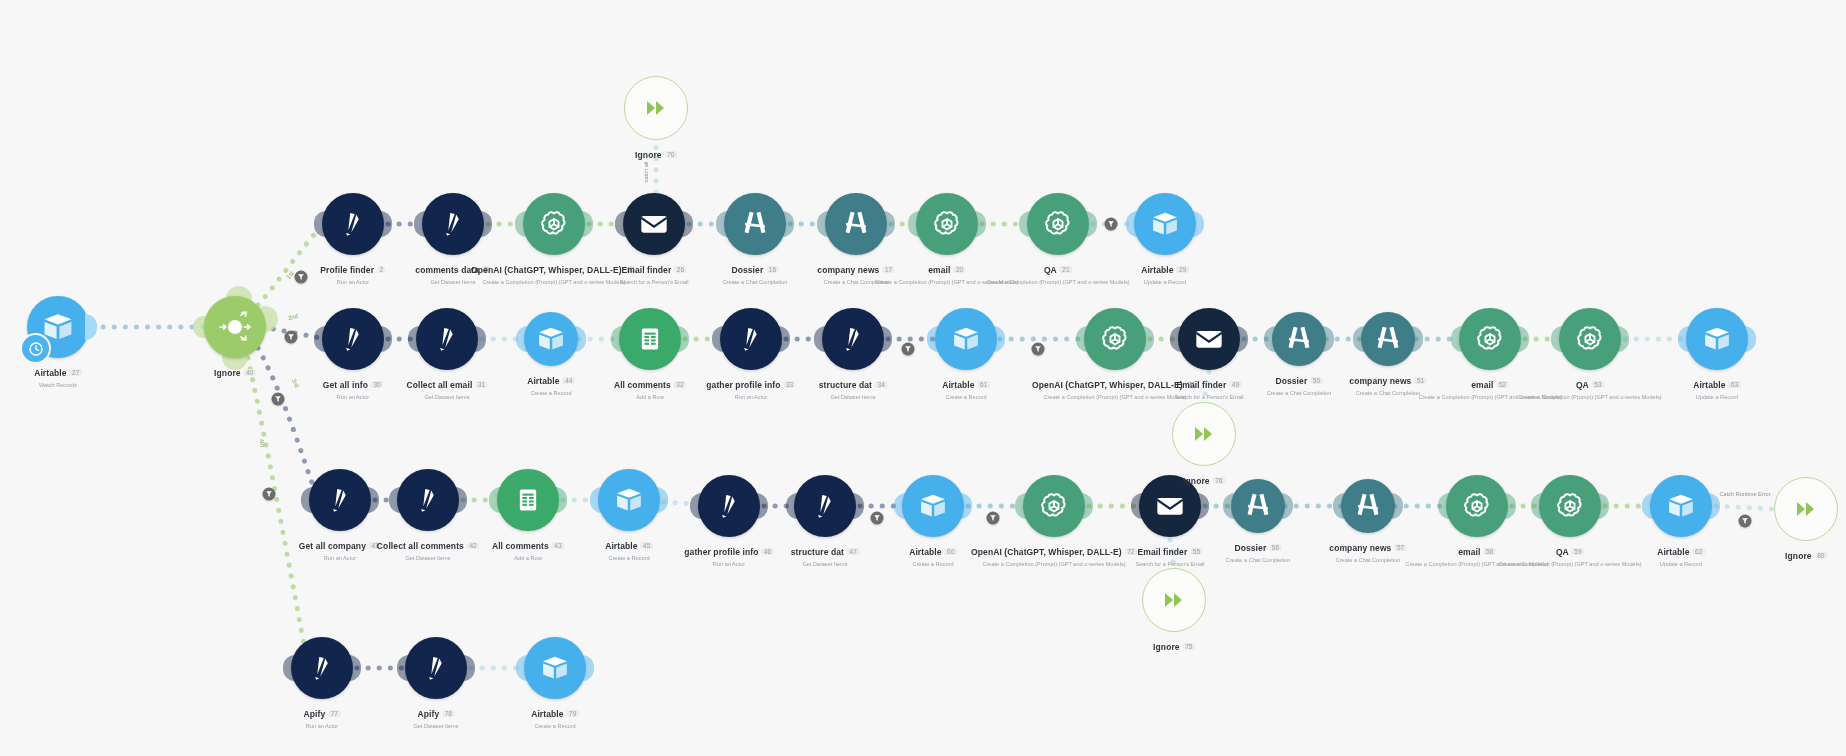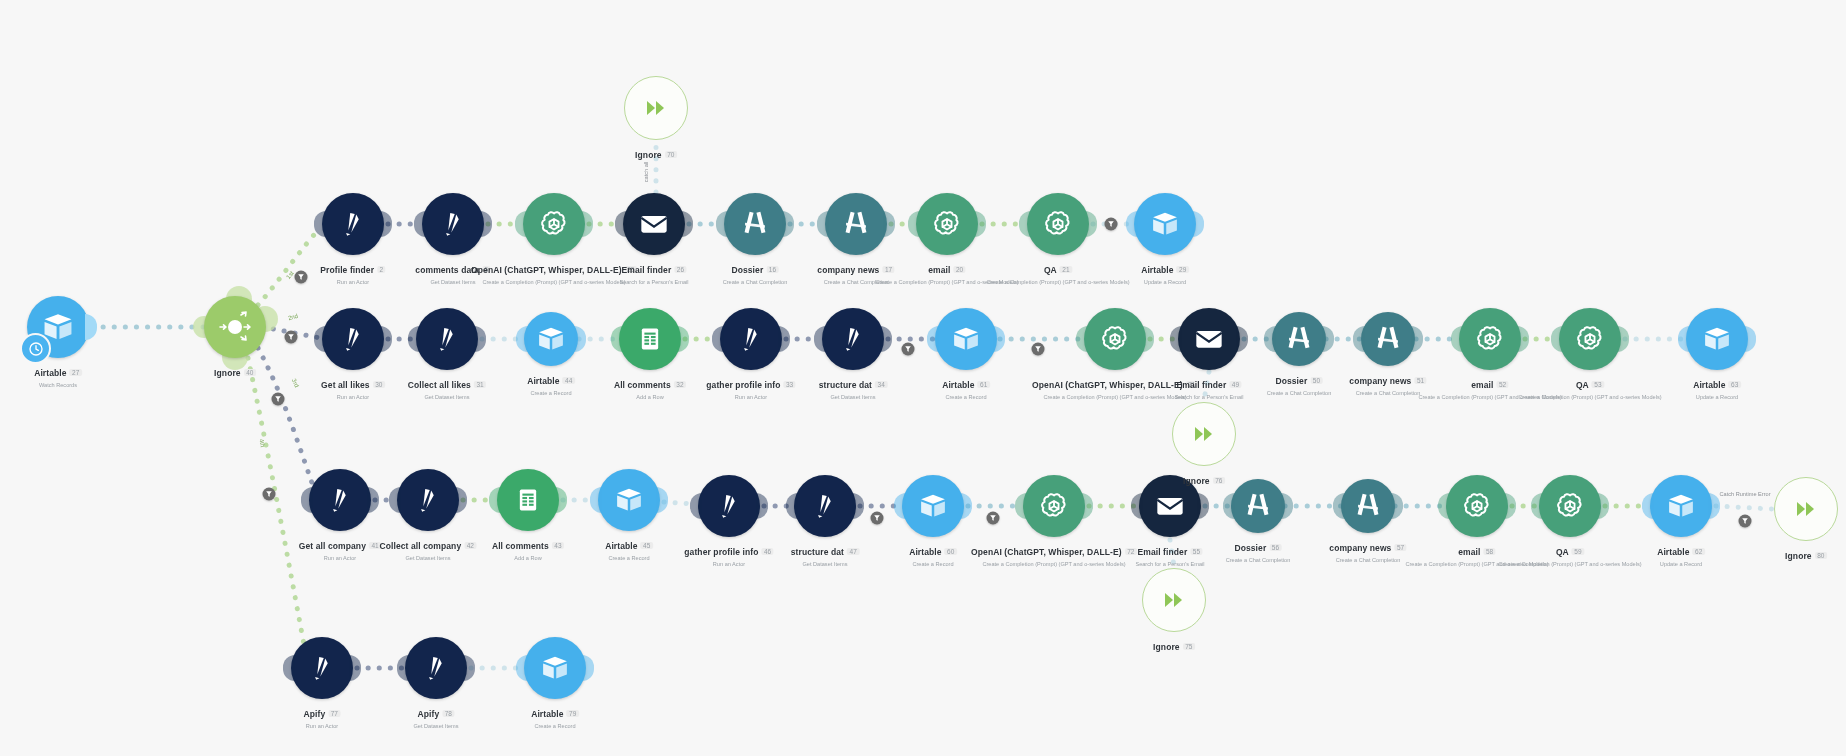--- a/index.html
+++ b/index.html
@@ -392,36 +392,36 @@
         <div class="bubble sz-lg" style="background:#12254c;">
           <span class="ear left" style="background:#12254c;opacity:.45;"></span>
           <span class="ear right" style="background:#12254c;opacity:.45;"></span>
           <svg class="icn" width="30" height="30" viewBox="0 0 24 24">
             <path d="M9.8 3.2 L13.4 3.9 L8.2 17.2 Z" fill="#fff"></path>
             <path d="M14.6 4.4 L16.6 8.2 L10.6 18.8 Z" fill="#fff"></path>
             <path d="M6.5 19.1 L9.9 20.1 L7.3 21.4 Z" fill="#fff"></path>
           </svg>
         </div>
         <div class="labelwrap">
-          <div><span class="ltitle">Get all likes</span><span class="lnum">30</span></div>
+          <div><span class="ltitle">Get all info</span><span class="lnum">30</span></div>
           <div class="lsub">Run an Actor</div>
         </div>
       </div>
       <div class="node" style="left: 447px; top: 339px;">
         <div class="bubble sz-lg" style="background:#12254c;">
           <span class="ear left" style="background:#12254c;opacity:.45;"></span>
           <span class="ear right" style="background:#12254c;opacity:.45;"></span>
           <svg class="icn" width="30" height="30" viewBox="0 0 24 24">
             <path d="M9.8 3.2 L13.4 3.9 L8.2 17.2 Z" fill="#fff"></path>
             <path d="M14.6 4.4 L16.6 8.2 L10.6 18.8 Z" fill="#fff"></path>
             <path d="M6.5 19.1 L9.9 20.1 L7.3 21.4 Z" fill="#fff"></path>
           </svg>
         </div>
         <div class="labelwrap">
-          <div><span class="ltitle">Collect all likes</span><span class="lnum">31</span></div>
+          <div><span class="ltitle">Collect all email</span><span class="lnum">31</span></div>
           <div class="lsub">Get Dataset Items</div>
         </div>
       </div>
       <div class="node" style="left: 551px; top: 339px;">
         <div class="bubble sz-md" style="background:#45b0ec;">
           <span class="ear left" style="background:#45b0ec;opacity:.45;"></span>
           <span class="ear right" style="background:#45b0ec;opacity:.45;"></span>
           <svg class="icn" width="30" height="30" viewBox="0 0 24 24">
             <path d="M12 3 L21.5 6.6 L12 10.2 L2.5 6.6 Z" fill="#fff"></path>
             <path d="M2.5 8.4 L11 11.6 L11 20.4 L2.5 17.2 Z" fill="#fff" opacity=".85"></path>
@@ -620,21 +620,21 @@
         <div class="bubble sz-lg" style="background:#12254c;">
           <span class="ear left" style="background:#12254c;opacity:.45;"></span>
           <span class="ear right" style="background:#12254c;opacity:.45;"></span>
           <svg class="icn" width="30" height="30" viewBox="0 0 24 24">
             <path d="M9.8 3.2 L13.4 3.9 L8.2 17.2 Z" fill="#fff"></path>
             <path d="M14.6 4.4 L16.6 8.2 L10.6 18.8 Z" fill="#fff"></path>
             <path d="M6.5 19.1 L9.9 20.1 L7.3 21.4 Z" fill="#fff"></path>
           </svg>
         </div>
         <div class="labelwrap">
-          <div><span class="ltitle">Collect all company</span><span class="lnum">42</span></div>
+          <div><span class="ltitle">Collect all comments</span><span class="lnum">42</span></div>
           <div class="lsub">Get Dataset Items</div>
         </div>
       </div>
       <div class="node" style="left: 528px; top: 500px;">
         <div class="bubble sz-lg" style="background:#3ba96a;">
           <span class="ear left" style="background:#3ba96a;opacity:.45;"></span>
           <span class="ear right" style="background:#3ba96a;opacity:.45;"></span>
           <svg class="icn" width="28" height="28" viewBox="0 0 24 24">
             <rect x="5" y="3" width="14" height="18" rx="1.4" fill="#fff"></rect>
             <g fill="#3ba96a">

